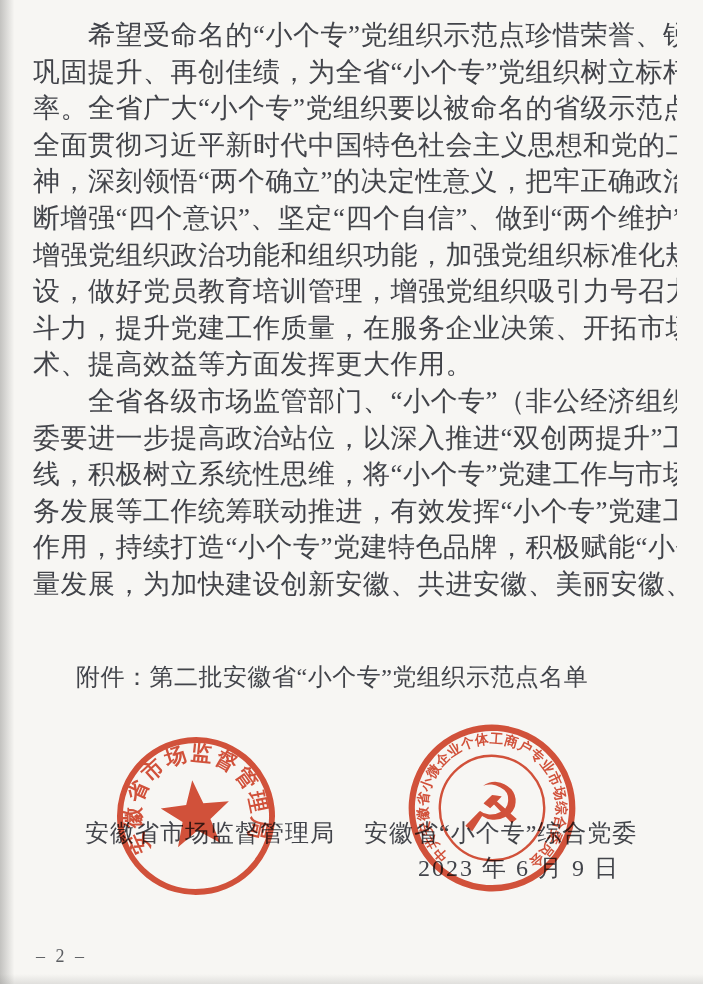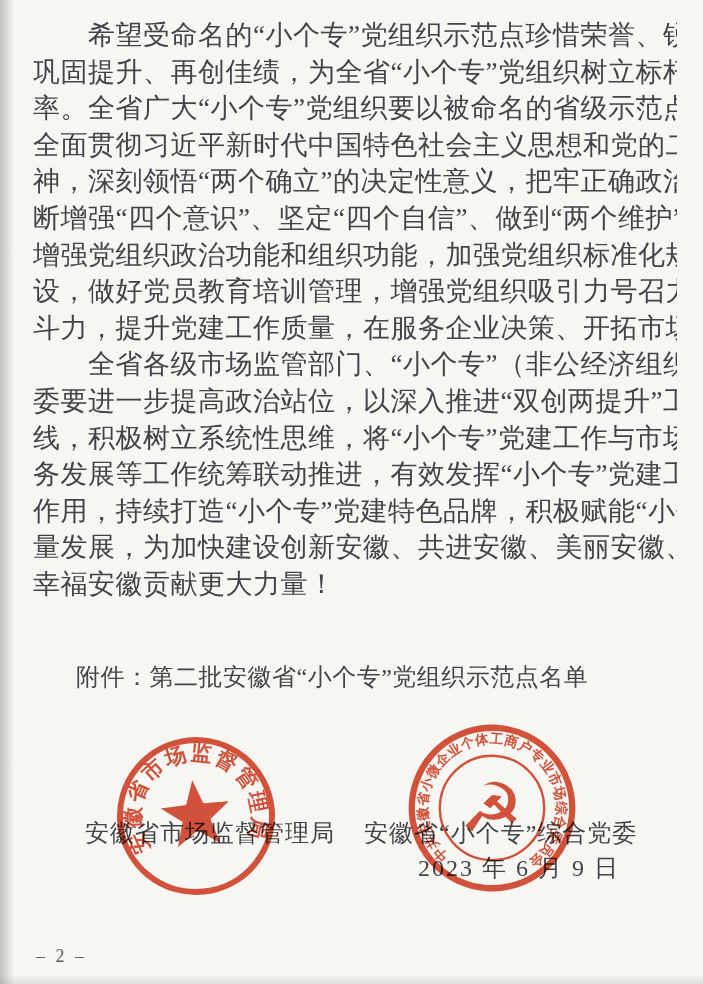--- a/index.html
+++ b/index.html
@@ -86,27 +86,27 @@
   <div class="body-text" id="body-text">
       <div class="line indent">希望受命名的“小个专”党组织示范点珍惜荣誉、锐意进取、</div>
       <div class="line">巩固提升、再创佳绩，为全省“小个专”党组织树立标杆，做好表</div>
       <div class="line">率。全省广大“小个专”党组织要以被命名的省级示范点为榜样，</div>
       <div class="line">全面贯彻习近平新时代中国特色社会主义思想和党的二十大精</div>
       <div class="line">神，深刻领悟“两个确立”的决定性意义，把牢正确政治方向，不</div>
       <div class="line">断增强“四个意识”、坚定“四个自信”、做到“两个维护”。进一步</div>
       <div class="line">增强党组织政治功能和组织功能，加强党组织标准化规范化建</div>
       <div class="line">设，做好党员教育培训管理，增强党组织吸引力号召力凝聚力战</div>
       <div class="line">斗力，提升党建工作质量，在服务企业决策、开拓市场、革新技</div>
+      <div class="line end">术、提高效益等方面发挥更大作用。</div>
       <div class="line indent">全省各级市场监管部门、“小个专”（非公经济组织）综合党</div>
       <div class="line">委要进一步提高政治站位，以深入推进“双创两提升”工程为主</div>
       <div class="line">线，积极树立系统性思维，将“小个专”党建工作与市场监管、服</div>
       <div class="line">务发展等工作统筹联动推进，有效发挥“小个专”党建工作指导站</div>
       <div class="line">作用，持续打造“小个专”党建特色品牌，积极赋能“小个专”高质</div>
       <div class="line">量发展，为加快建设创新安徽、共进安徽、美丽安徽、开放安徽、</div>
-      <div class="line end">幸福安徽贡献更大力量！</div>
     </div>
 
   <div class="attachment">附件：第二批安徽省“小个专”党组织示范点名单</div>
 
   <div class="sig sig-left">安徽省市场监督管理局</div>
   <div class="sig sig-right">安徽省“小个专”综合党委</div>
   <div class="sig sig-date">2023 年 6 月 9 日</div>
 
   <svg class="seal seal-left" width="170" height="170" viewBox="0 0 170 170">
     <circle cx="85" cy="85" r="76" fill="none" stroke="#d5452c" stroke-width="6"></circle>

